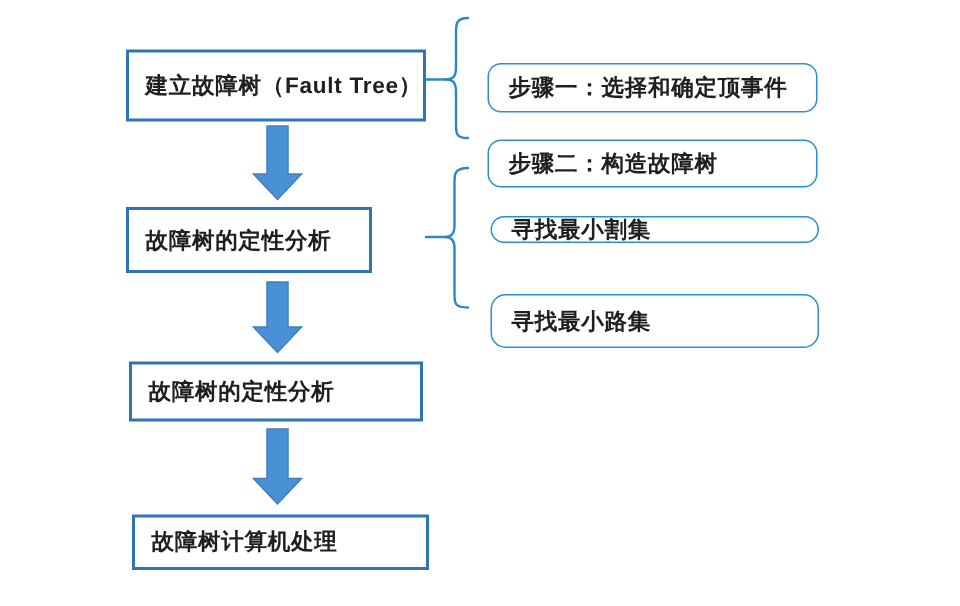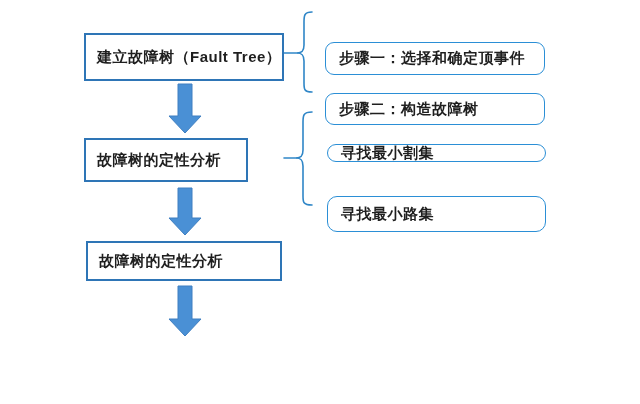--- a/index.html
+++ b/index.html
@@ -44,20 +44,23 @@
   </div>
 
   <div class="mbox" style="left:84px; top:138px; width:164px; height:44px;">
     <span>故障树的定性分析</span>
   </div>
 
   <div class="mbox" style="left:86px; top:241px; width:196px; height:40px;">
     <span>故障树的定性分析</span>
   </div>
 
+  <div class="mbox" style="left:88px; top:343px; width:198px; height:37px;">
+    <span>故障树计算机处理</span>
+  </div>
 
   <div class="rbox" style="left:325px; top:10px; width:220px; height:33px;">
     <span>步骤一：选择和确定顶事件</span>
   </div>
 
   <div class="rbox" style="left:325px; top:61px; width:220px; height:32px;">
     <span>步骤二：构造故障树</span>
   </div>
 
   <div class="rbox" style="left:327px; top:112px; width:219px; height:18px;">

